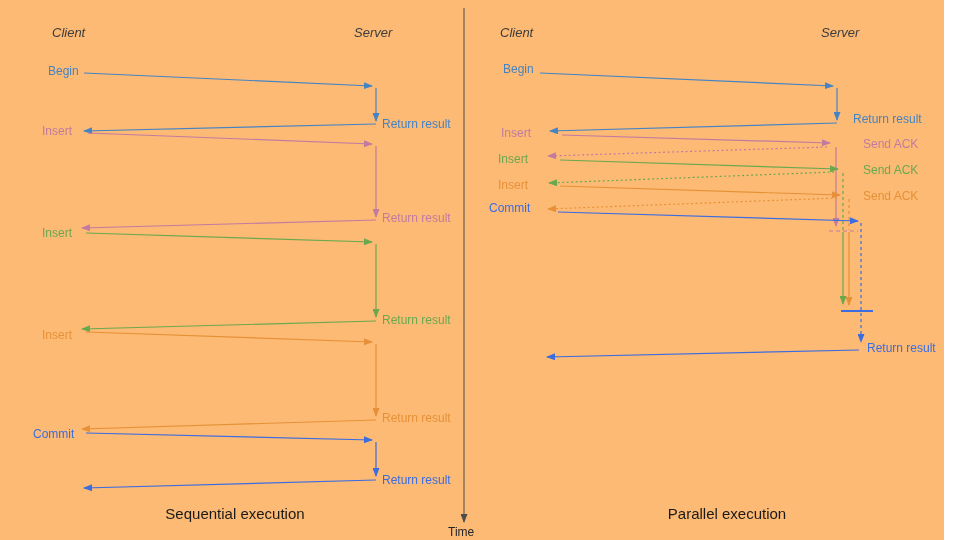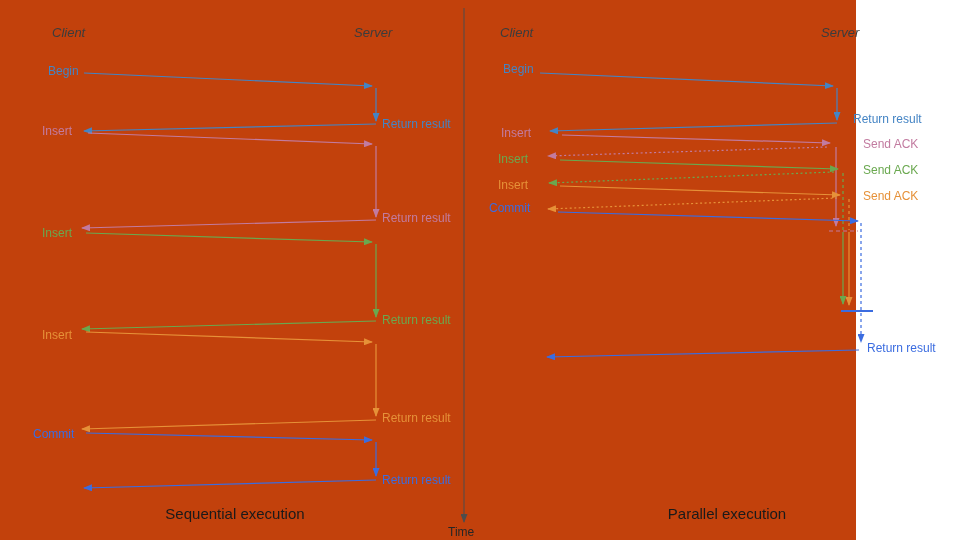--- a/index.html
+++ b/index.html
@@ -6,23 +6,23 @@
     margin: 0;
     padding: 0;
     background: #ffffff;
     width: 960px;
     height: 540px;
     overflow: hidden;
     font-family: "Liberation Sans", sans-serif;
   }
   .stage {
     position: relative;
-    width: 856px;
+    width: 944px;
     height: 540px;
-    background: #c2410c;
+    background: #fdba74;
   }
   svg text {
     font-family: "Liberation Sans", sans-serif;
   }
 </style>
 </head>
 <body>
 
 <div class="stage">
   <svg id="diagram" width="960" height="540" viewBox="0 0 960 540">

